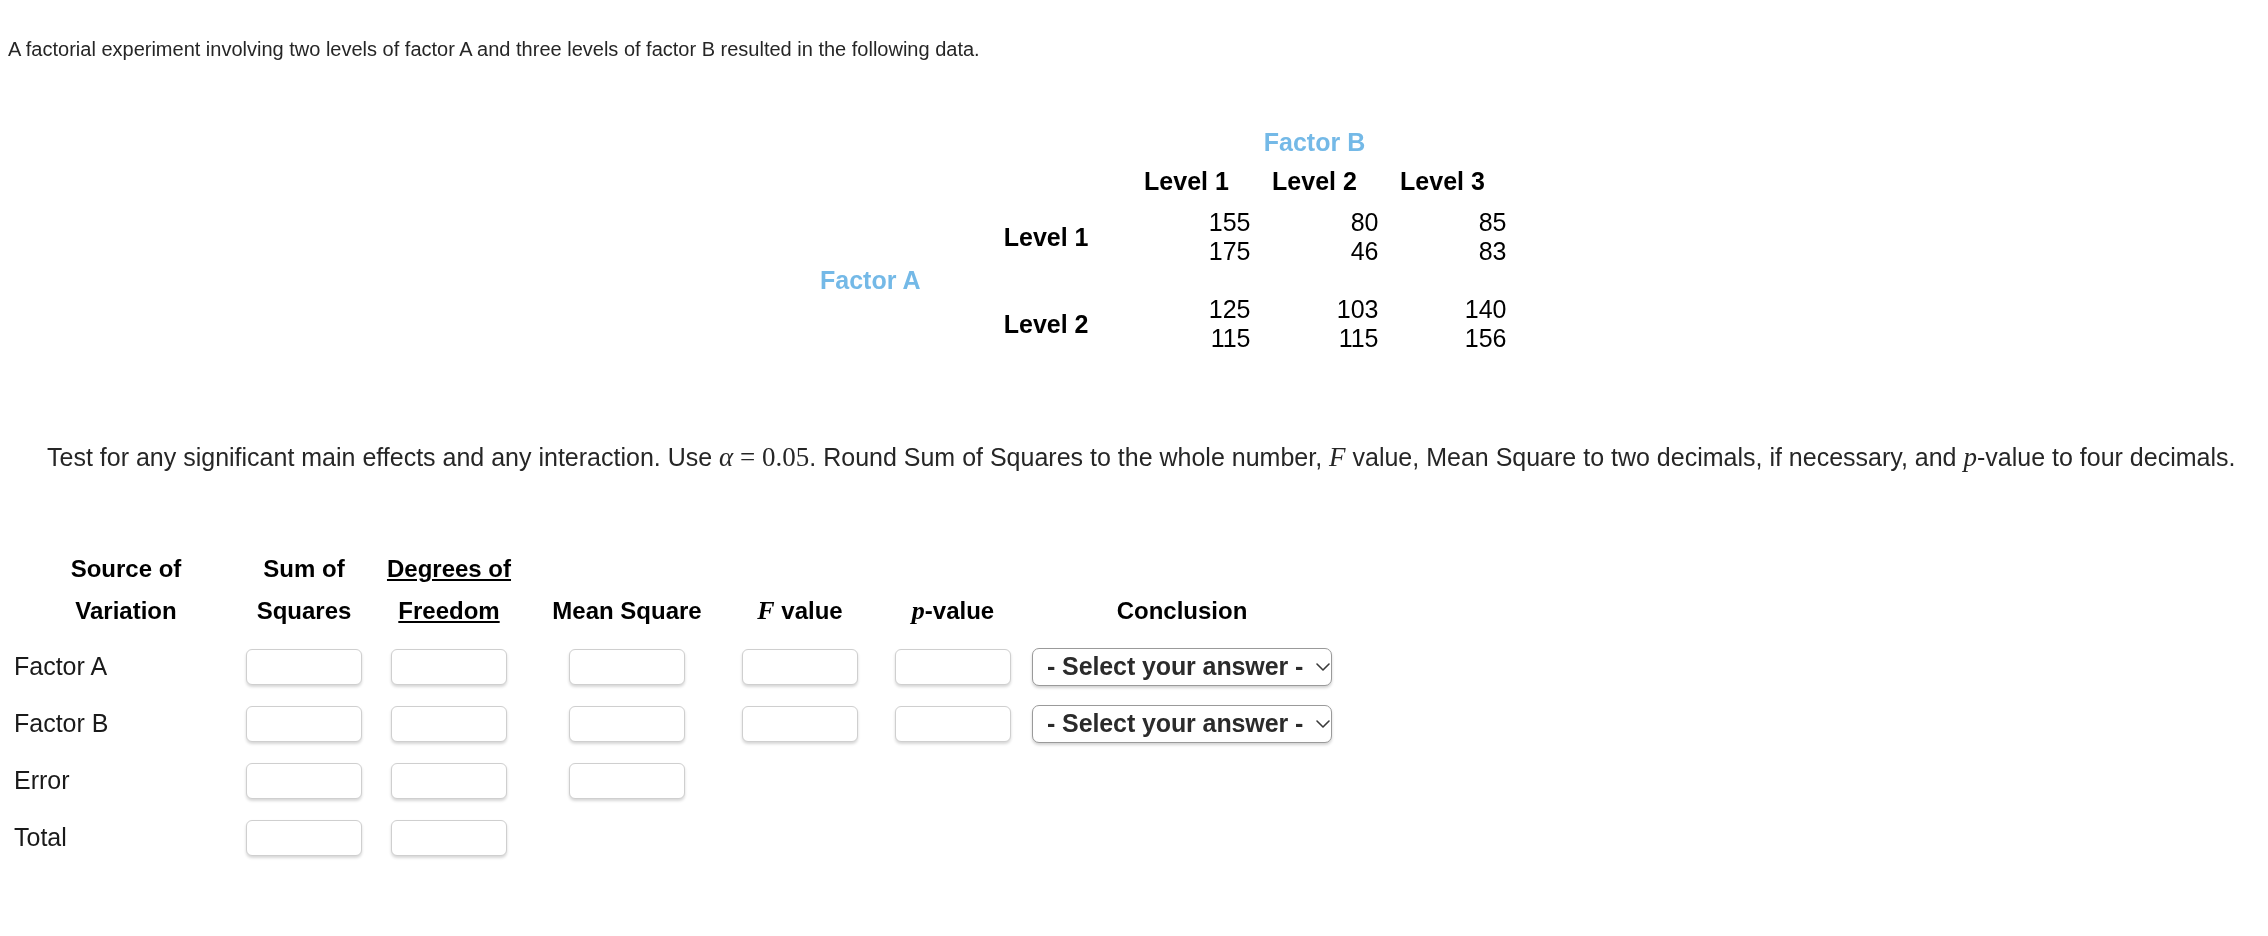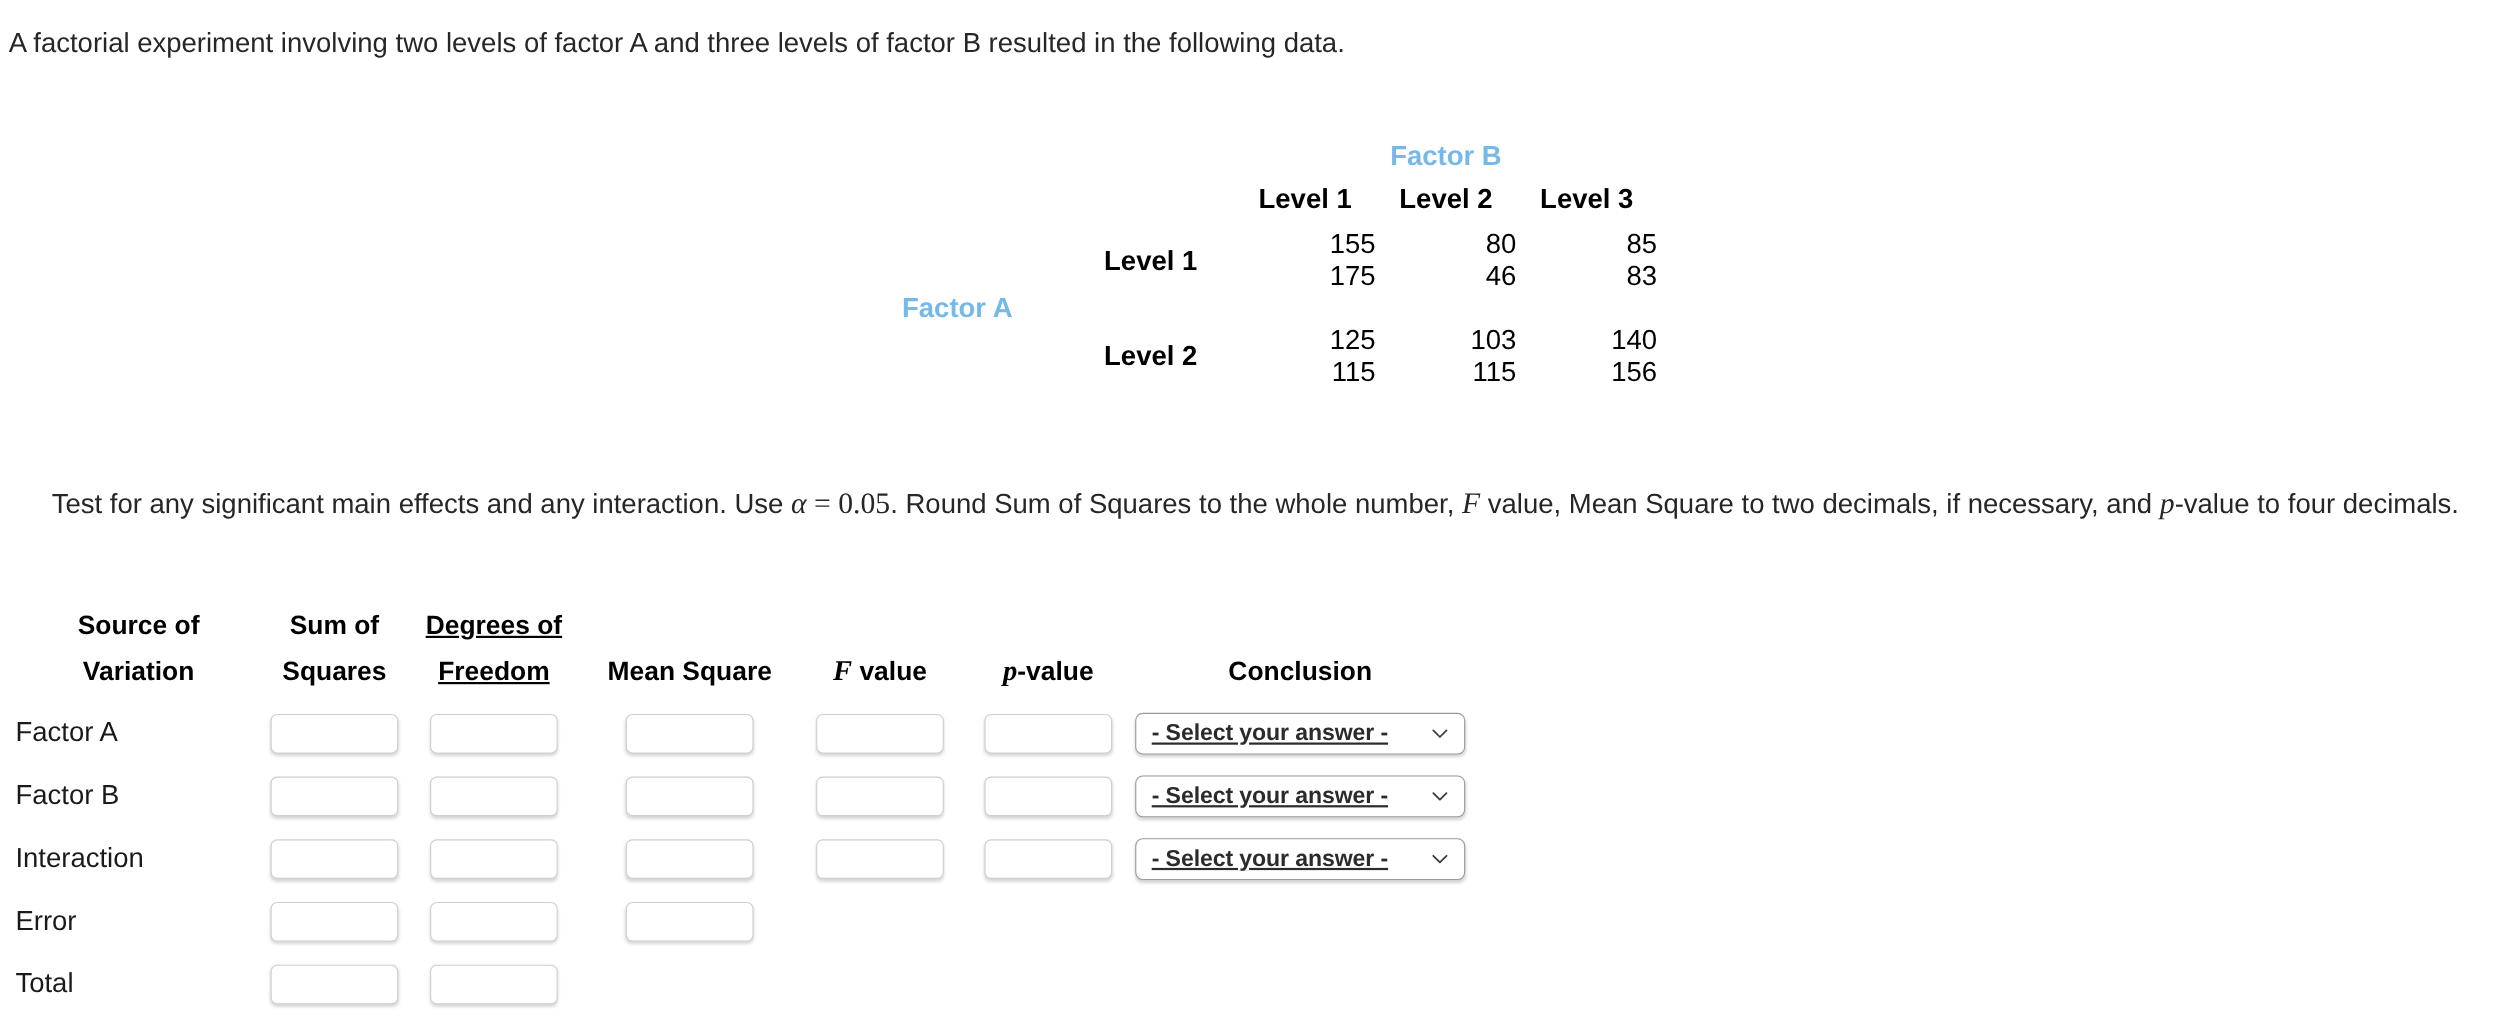--- a/index.html
+++ b/index.html
@@ -14,22 +14,22 @@
     color: #1a1a1a;
     position: relative;
     overflow: hidden;
     -webkit-font-smoothing: antialiased;
   }
 
   
   .intro {
     position: absolute;
     left: 8px;
-    top: 22px;
-    font-size: 25px;
+    top: 32px;
+    font-size: 20px;
     line-height: 34px;
     color: #262626;
     white-space: nowrap;
   }
 
   
   .data-table {
     position: absolute;
     left: 820px;
     top: 128px;
@@ -179,26 +179,25 @@
     background: #ffffff;
     box-shadow: 0 2px 3px rgba(0,0,0,0.18);
     display: inline-flex;
     align-items: center;
     justify-content: space-between;
     padding: 0 12px 0 14px;
     cursor: pointer;
     vertical-align: middle;
   }
   .sel-text {
-    font-size: 21px;
+    font-size: 25px;
     font-weight: bold;
     color: #2b2b2b;
     letter-spacing: -0.1px;
     white-space: nowrap;
-    text-decoration: underline;
   }
   .chev {
     display: inline-block;
     width: 20px;
     height: 20px;
     flex: 0 0 auto;
     margin-left: 10px;
   }
   .chev svg { display: block; }
 </style>
@@ -336,48 +335,20 @@
           <span class="sel-text">- Select your answer -</span>
           <span class="chev">
             <svg width="20" height="20" viewBox="0 0 20 20">
               <path d="M4 7 L10 13 L16 7" fill="none" stroke="#3a3a3a" stroke-width="1.6" stroke-linecap="round" stroke-linejoin="round"></path>
             </svg>
           </span>
         </div>
       </td>
     </tr>
 
-    <tr>
-      <td class="row-label">Interaction</td>
-      <td class="cell-center">
-        <input class="txtbox" type="text" value="" style="">
-      </td>
-      <td class="cell-center">
-        <input class="txtbox" type="text" value="" style="">
-      </td>
-      <td class="cell-center">
-        <input class="txtbox" type="text" value="" style="">
-      </td>
-      <td class="cell-center">
-        <input class="txtbox" type="text" value="" style="">
-      </td>
-      <td class="cell-center">
-        <input class="txtbox" type="text" value="" style="">
-      </td>
-      <td class="cell-center">
-        <div class="selwrap">
-          <span class="sel-text">- Select your answer -</span>
-          <span class="chev">
-            <svg width="20" height="20" viewBox="0 0 20 20">
-              <path d="M4 7 L10 13 L16 7" fill="none" stroke="#3a3a3a" stroke-width="1.6" stroke-linecap="round" stroke-linejoin="round"></path>
-            </svg>
-          </span>
-        </div>
-      </td>
-    </tr>
 
     <tr>
       <td class="row-label">Error</td>
       <td class="cell-center">
         <input class="txtbox" type="text" value="" style="">
       </td>
       <td class="cell-center">
         <input class="txtbox" type="text" value="" style="">
       </td>
       <td class="cell-center">

